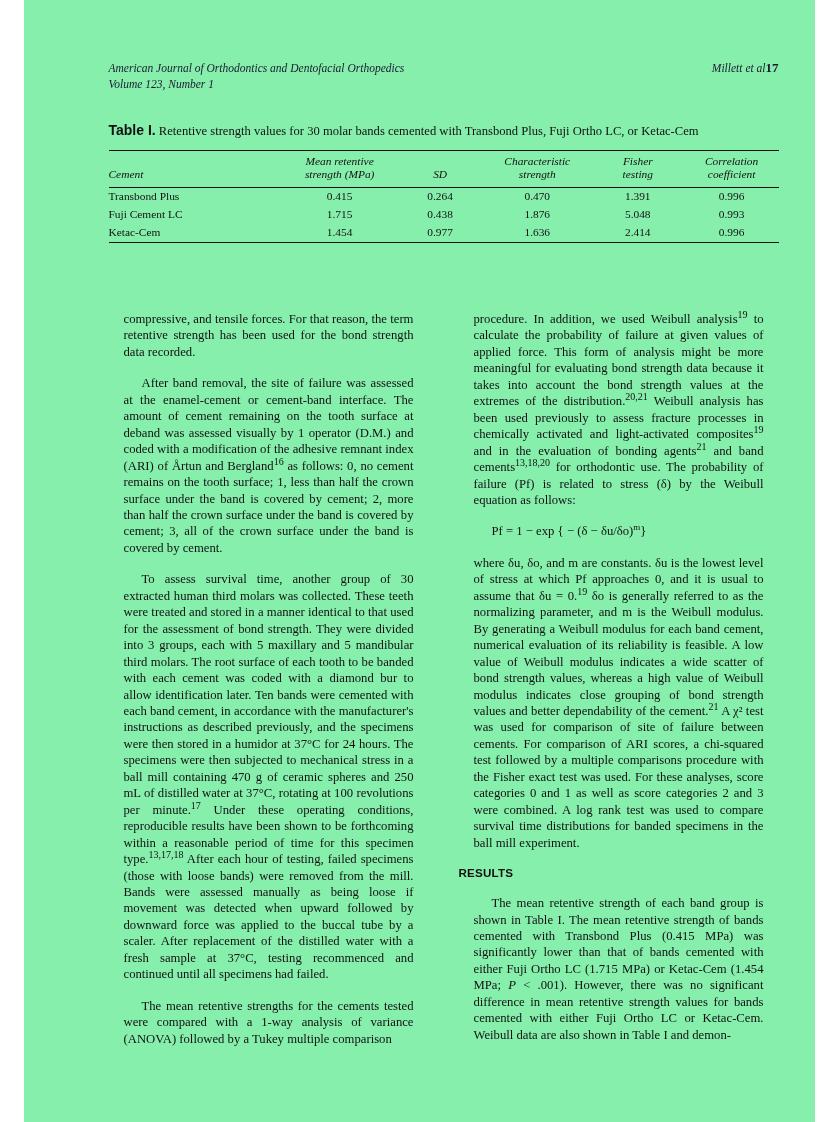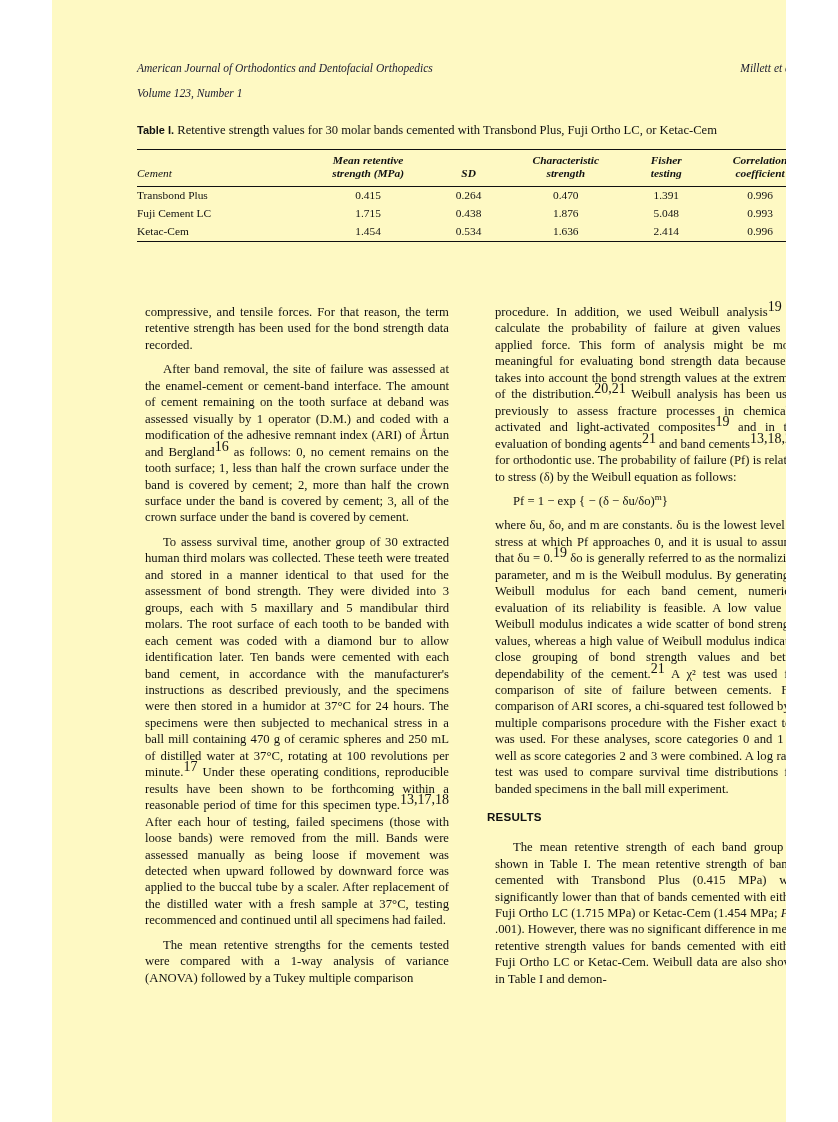--- a/index.html
+++ b/index.html
@@ -2,23 +2,23 @@
 <html><head>
 <meta charset="utf-8">
 <style>
   html, body {
     margin: 0;
     padding: 0;
     background: #ffffff;
   }
   .page {
     position: relative;
-    width: 734px;
+    width: 791px;
     height: 1122px;
-    background: #fef9c3;
+    background: #86efac;
     margin: 0 auto;
     overflow: hidden;
     font-family: "Liberation Serif", "DejaVu Serif", serif;
     color: #111111;
   }
 
   
   .runhead {
     position: absolute;
     left: 85px;
@@ -40,59 +40,59 @@
     align-items: baseline;
   }
   .runhead-authors { font-style: italic; }
   .runhead-page {
     font-style: normal;
     font-weight: bold;
     font-size: 13px;
   }
   .runhead-vol {
     display: block;
-    margin-top: 10px;
+    margin-top: 1px;
   }
 
   
   .table-block {
     position: absolute;
     left: 85px;
     top: 122px;
     width: 670px;
   }
   .table-caption {
     font-size: 12.6px;
     line-height: 17.5px;
     margin-bottom: 9px;
     color: #111;
   }
   .table-caption .tbl-label {
     font-family: "Liberation Sans", "DejaVu Sans", sans-serif;
-    font-size: 11px;
+    font-size: 14px;
     font-weight: bold;
   }
   table.data {
     width: 100%;
     border-collapse: collapse;
     font-size: 11.4px;
   }
   table.data thead th {
     font-style: italic;
     font-weight: normal;
     padding: 4px 2px 5px 2px;
     vertical-align: bottom;
     line-height: 13.5px;
     color: #111;
   }
   table.data thead th.col-cement {
     text-align: left;
     padding-left: 0;
   }
-  table.data thead th.num { text-align: center; font-weight: bold; }
+  table.data thead th.num { text-align: center; }
   table.data tbody td {
     padding: 1.5px 2px;
     line-height: 15px;
     color: #111;
   }
   table.data tbody td.cement {
     text-align: left;
     padding-left: 0;
   }
   table.data tbody td.num { text-align: center; }
@@ -124,34 +124,34 @@
     left: 85px;
     top: 296px;
     width: 670px;
     display: flex;
     gap: 30px;
   }
   .col {
     width: 320px;
   }
   .col p {
-    margin: 8px;
+    margin: 15px;
     font-size: 12.7px;
     line-height: 16.45px;
     text-align: justify;
     text-justify: inter-word;
     text-indent: 18px;
     hyphens: manual;
     color: #111;
   }
   .col p.noindent { text-indent: 0; }
   .col p + p { margin-top: 0; }
 
   sup {
-    font-size: 14px;
+    font-size: 10px;
     vertical-align: super;
     line-height: 0;
   }
 
   .equation {
     margin: 7px 0 7px 0;
     text-align: center;
     font-size: 12.7px;
     text-indent: 0;
     line-height: 18px;
@@ -241,21 +241,21 @@
           <td class="cement">Fuji Cement LC</td>
           <td class="num">1.715</td>
           <td class="num">0.438</td>
           <td class="num">1.876</td>
           <td class="num">5.048</td>
           <td class="num">0.993</td>
         </tr>
         <tr>
           <td class="cement">Ketac-Cem</td>
           <td class="num">1.454</td>
-          <td class="num">0.534</td>
+          <td class="num">0.977</td>
           <td class="num">1.636</td>
           <td class="num">2.414</td>
           <td class="num">0.996</td>
         </tr>
       </tbody>
     </table>
 
     <div class="tbl-rule-bottom"></div>
   </div>
 

